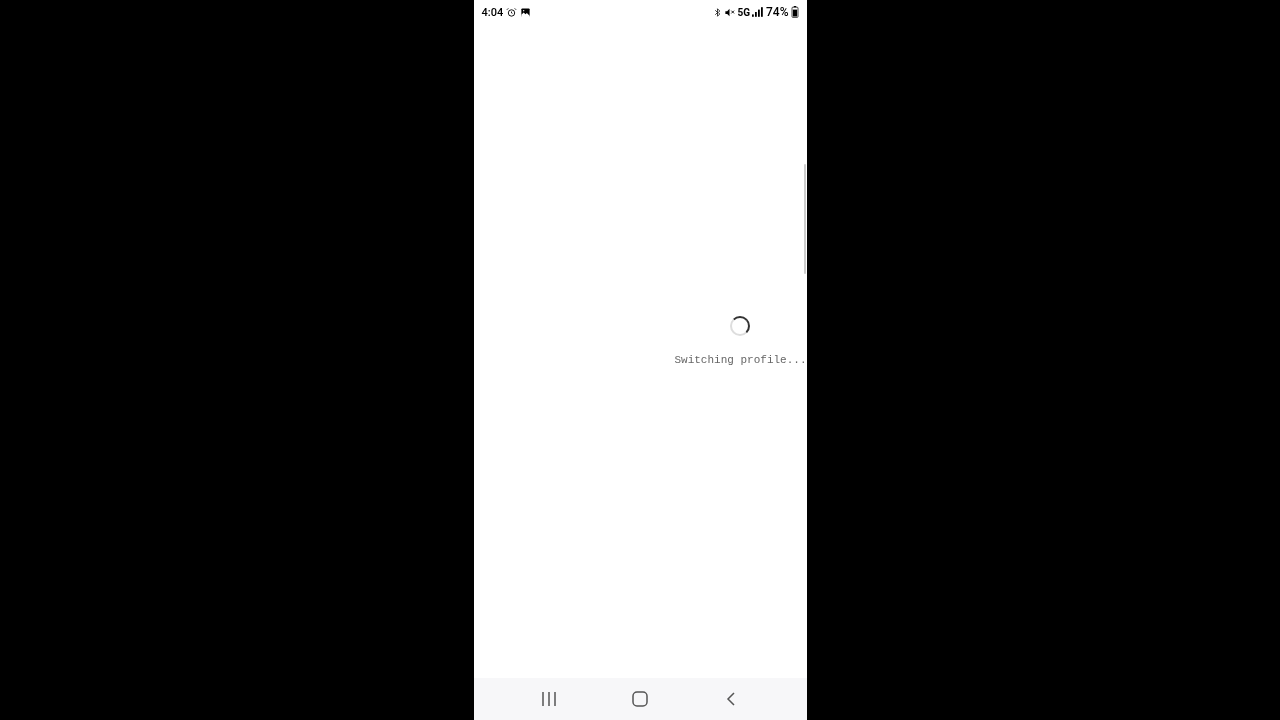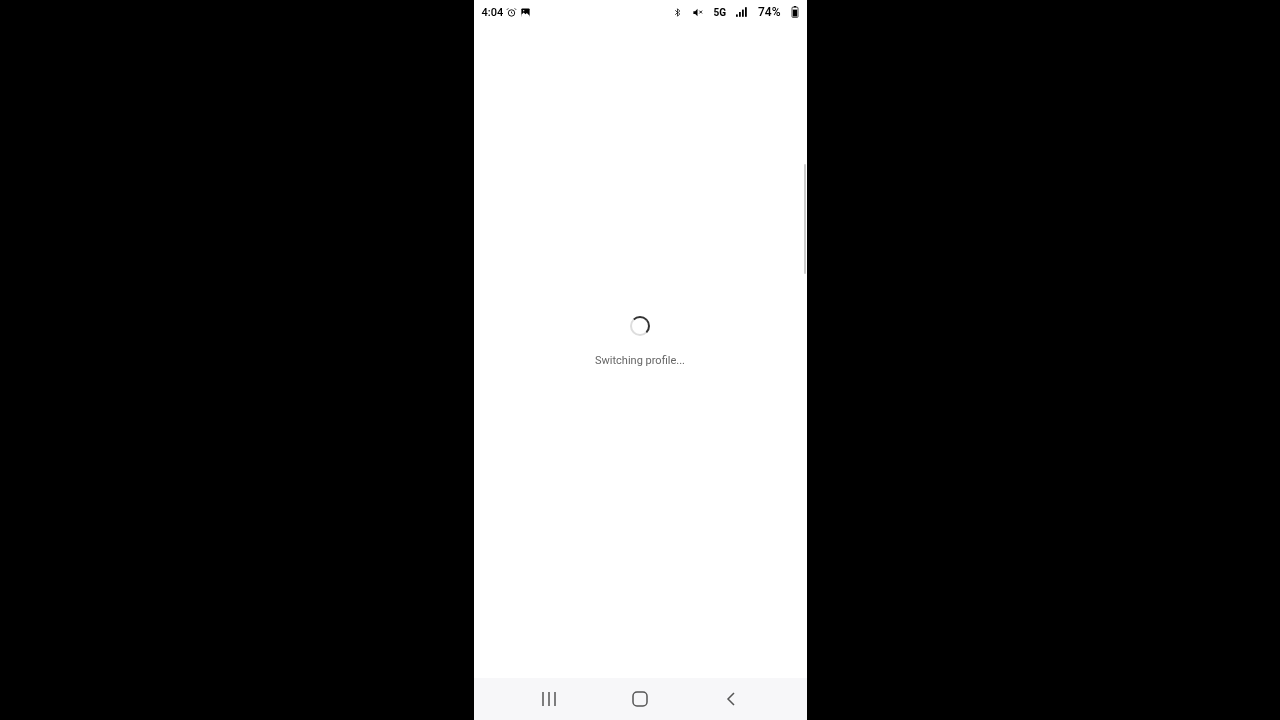--- a/index.html
+++ b/index.html
@@ -32,34 +32,35 @@
     color: #000;
   }
   .status-left {
     display: flex;
     align-items: center;
     gap: 3px;
   }
   .status-right {
     display: flex;
     align-items: center;
-    gap: 10px;
+    gap: 2px;
   }
   .status-icon {
     display: inline-flex;
     align-items: center;
     justify-content: center;
   }
   .content-area {
     flex: 1;
     display: flex;
     flex-direction: column;
     justify-content: center;
-    align-items: center;
+    align-items: flex-end;
     position: relative;
+    font-family: Liberation Mono, monospace;
   }
   .loading-center {
     display: flex;
     flex-direction: column;
     align-items: center;
     gap: 18px;
     margin-top: -20px;
   }
   .spinner {
     width: 20px;

